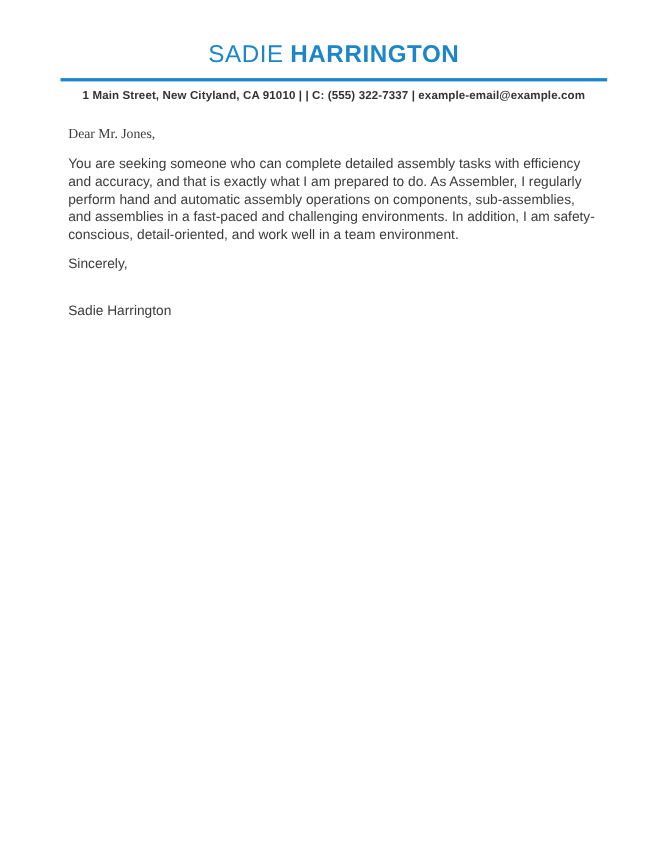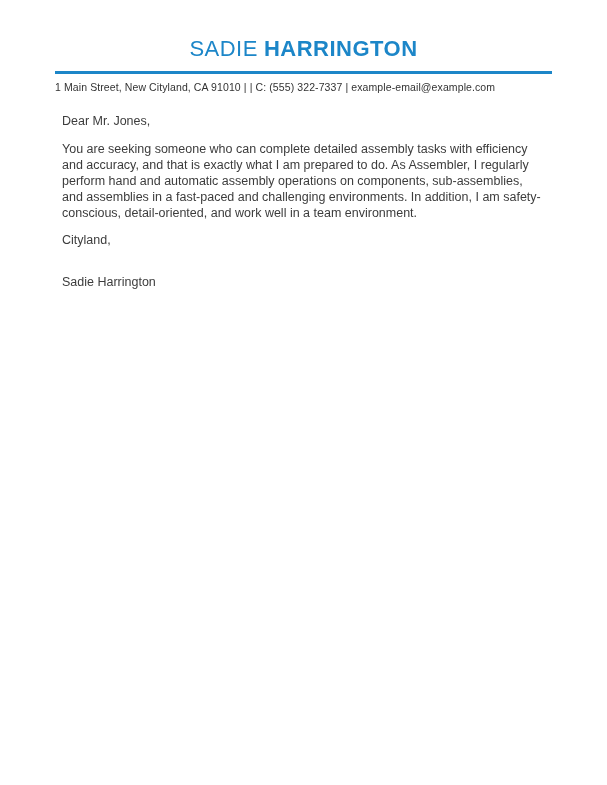--- a/index.html
+++ b/index.html
@@ -37,40 +37,41 @@
   }
   .name-last {
     font-weight: 700;
   }
   .rule {
     height: 3px;
     background: var(--divider);
     margin: 9px 0 7px 0;
   }
   .contact {
-    text-align: left;
+    text-align: center;
     font-size: 10.5px;
-    font-weight: 400;
+    font-weight: 700;
     color: #333333;
     letter-spacing: 0.1px;
   }
   .letter-body {
     margin-top: 20px;
     padding: 0 7px;
     font-size: 12.5px;
     line-height: 1.28;
   }
   .letter-body p {
     margin: 0 0 10px 0;
   }
   .letter-body p.paragraph {
     margin-bottom: 11px;
   }
   .letter-body p.salutation {
     margin-bottom: 12px;
+    font-family: Liberation Serif, serif;
   }
   .letter-body p.closing {
     margin-top: 2px;
     margin-bottom: 0;
   }
   .letter-body p.signature {
     margin-top: 26px;
   }
 </style>
 </head>
@@ -86,18 +87,18 @@
     <div class="contact">1 Main Street, New Cityland, CA 91010 | | C: (555) 322-7337 | example-email@example.com</div>
   </header>
 
   <main class="letter-body">
     <p class="salutation">Dear Mr. Jones,</p>
 
 
     <p class="paragraph">You are seeking someone who can complete detailed assembly tasks with efficiency and accuracy, and that is exactly what I am prepared to do. As Assembler, I regularly perform hand and automatic assembly operations on components, sub-assemblies, and assemblies in a fast-paced and challenging environments. In addition, I am safety-conscious, detail-oriented, and work well in a team environment.</p>
 
 
-    <p class="closing">Cityland,</p>
+    <p class="closing">Sincerely,</p>
 
     <p class="signature">Sadie Harrington</p>
   </main>
 
 </div>
 
 </body></html>

